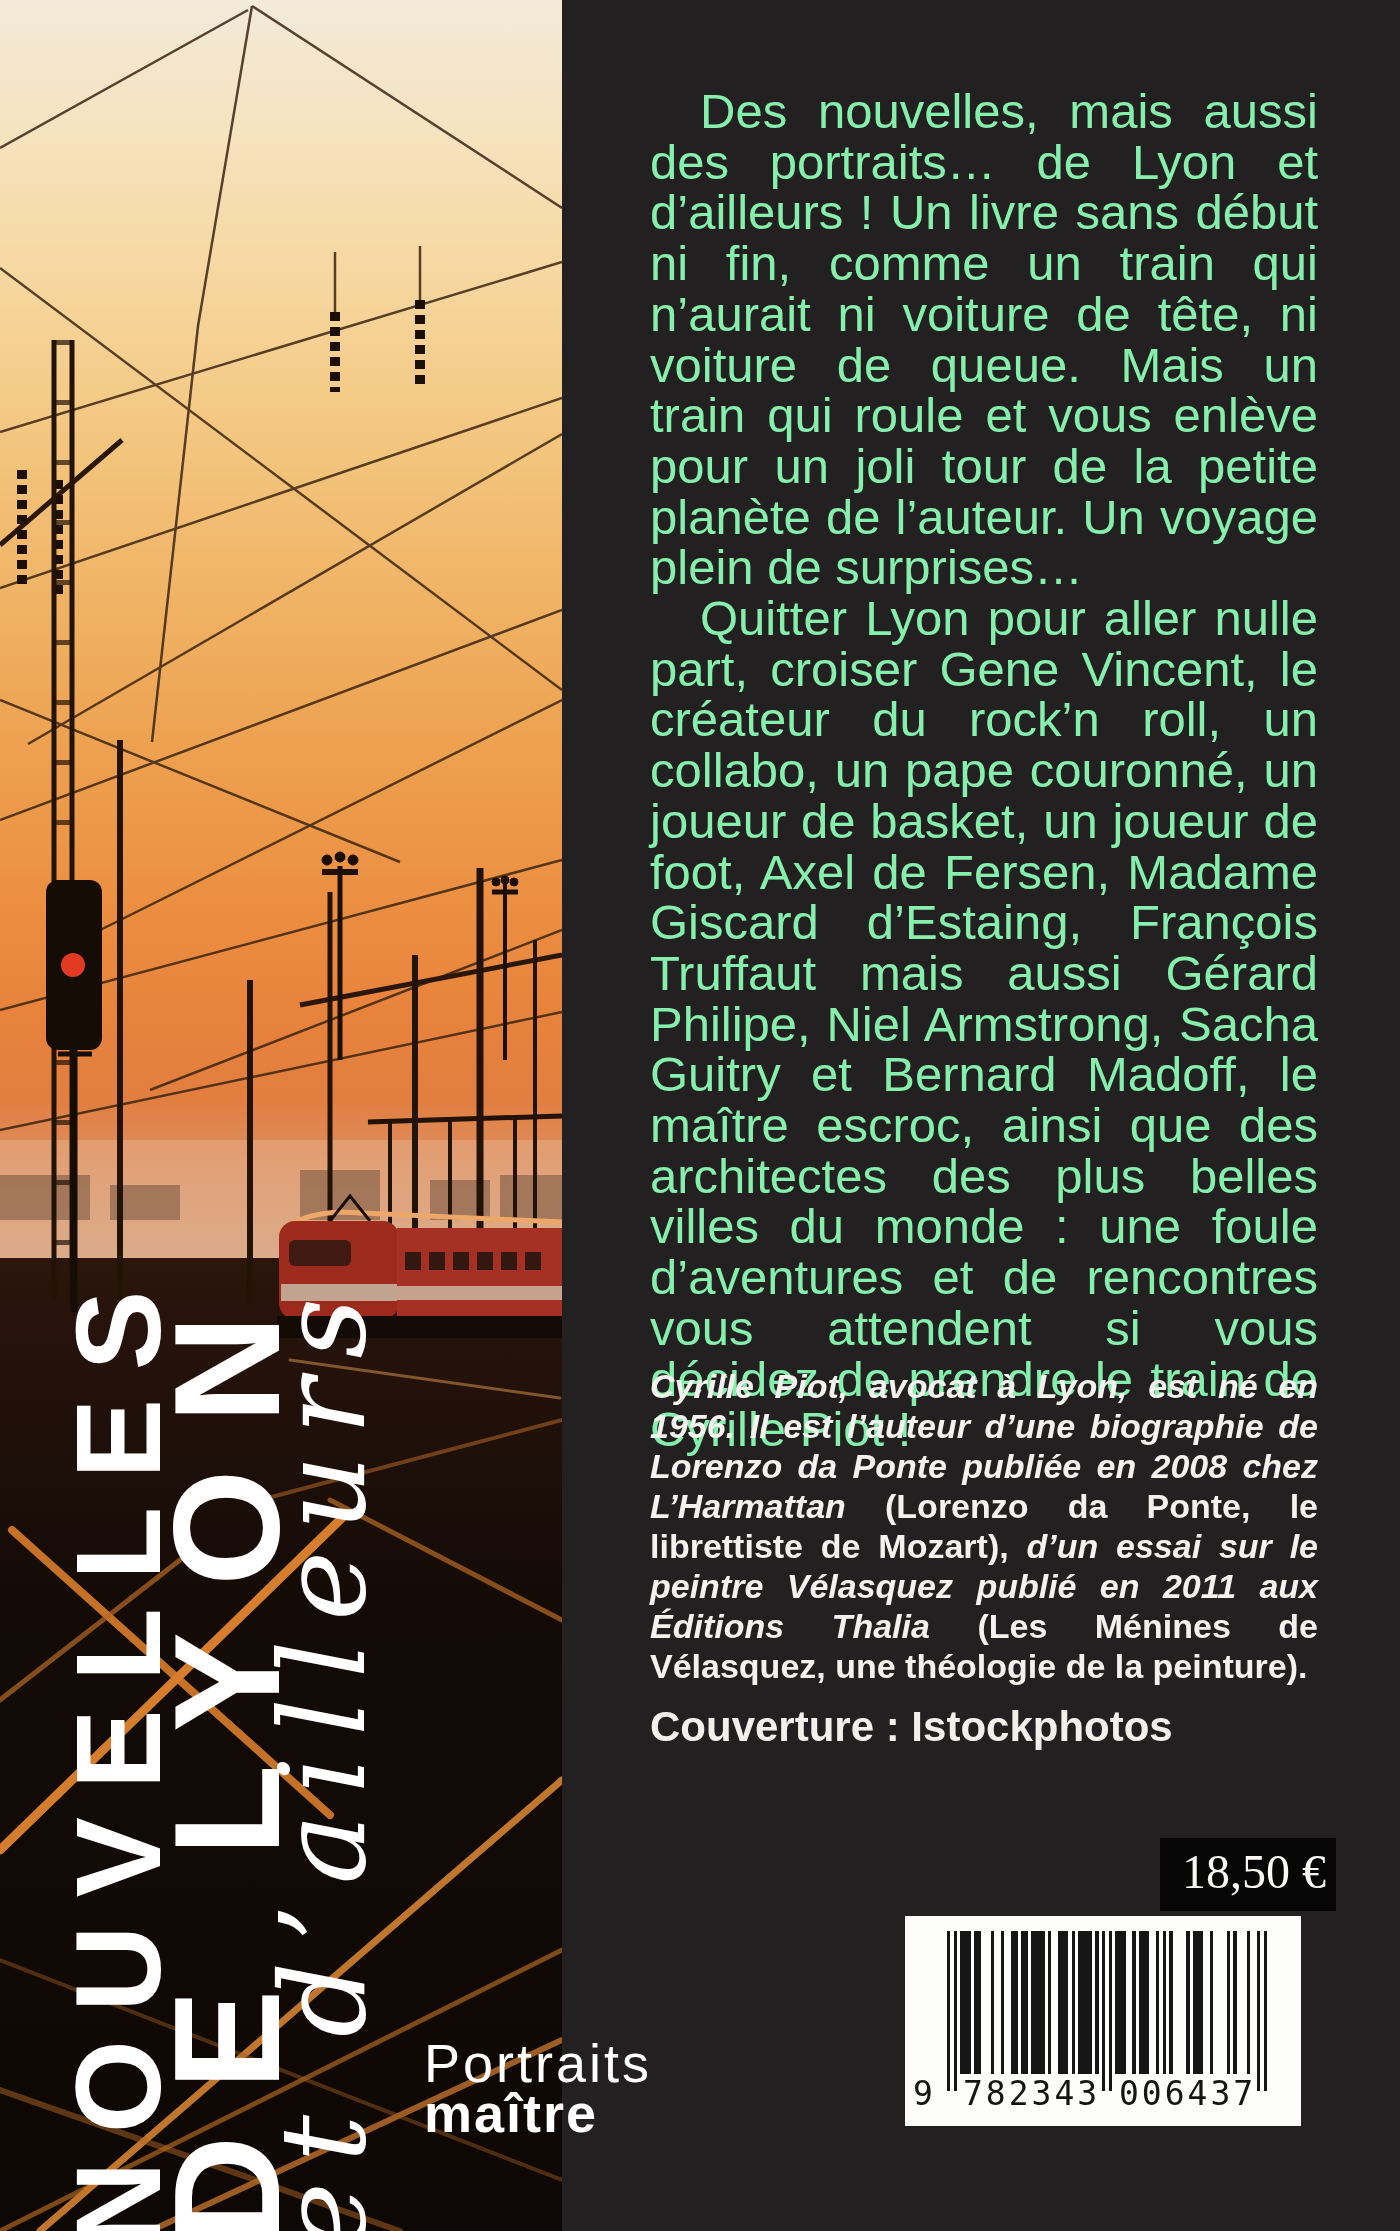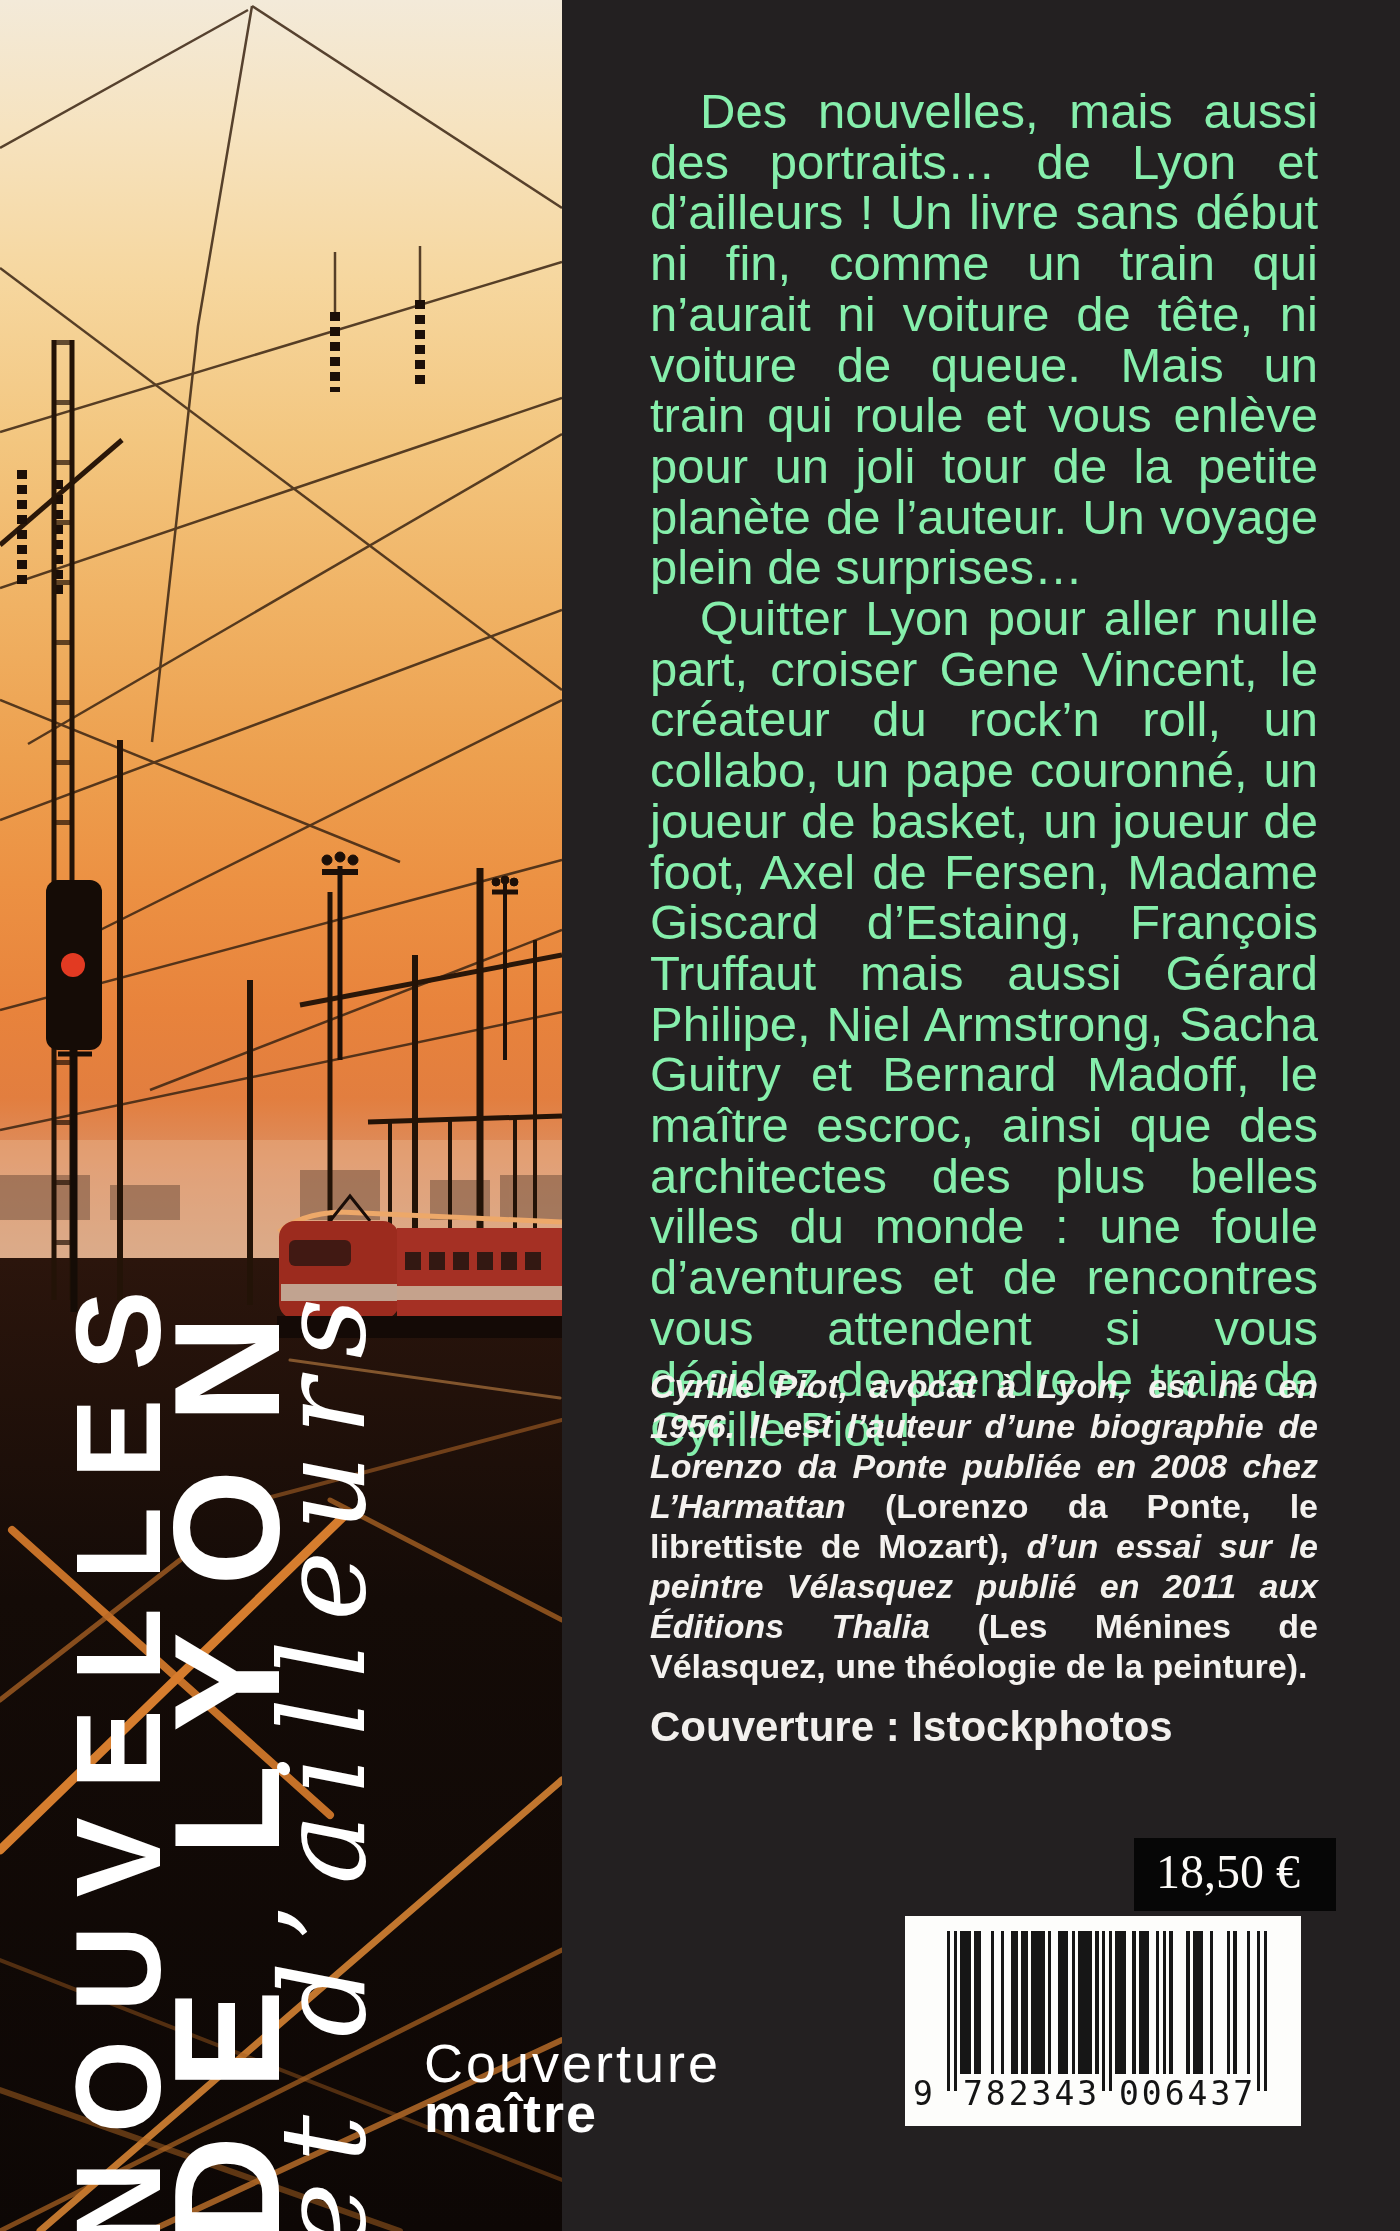--- a/index.html
+++ b/index.html
@@ -21,21 +21,21 @@
   
   .synopsis{position:absolute;left:650px;top:86px;width:668px;color:#86efac;
         font-size:49px;line-height:50.7px;text-align:justify;}
   .synopsis p{margin:0;text-indent:50px;}
   .bio{position:absolute;left:650px;top:1366px;width:668px;color:#f4f2ef;
         font-size:34px;line-height:40px;font-weight:bold;text-align:justify;}
   .bio .it{font-style:italic;}
   .credit{position:absolute;left:650px;top:1703px;color:#f2f0ed;font-size:42px;font-weight:bold;}
   .isbn{position:absolute;right:85px;top:1806px;color:#ffffff;font-size:35px;font-weight:bold;}
   .price{position:absolute;right:64px;top:1838px;background:#060606;color:#fbf9f6;
-        font-family:"Liberation Serif",serif;font-size:48px;padding:6px 36px 12px 22px;}
+        font-family:"Liberation Serif",serif;font-size:48px;padding:6px 10px 12px 22px;}
   
   .barcode-box{position:absolute;left:905px;top:1916px;width:396px;height:210px;background:#fdfdfb;}
   .barcode-bars{position:absolute;left:42px;top:15px;}
   .barcode-num{position:absolute;top:158px;color:#141414;font-family:"DejaVu Sans Mono",monospace;
         font-size:33px;letter-spacing:3px;}
   .bn-lead{left:8px;} .bn-g1{left:58px;} .bn-g2{left:214px;}
 </style>
 </head>
 <body>
 
@@ -169,21 +169,21 @@
       <line x1="330" y1="1500" x2="562" y2="1620" stroke="#d47c2b" stroke-width="5" opacity="0.6"></line>
       <line x1="290" y1="1360" x2="560" y2="1398" stroke="#e29a4f" stroke-width="3" opacity="0.5"></line>
     </g>
   </svg>
 
   <div class="vert title-main">NOUVELLES</div>
   <div class="vert title-sub">DE LYON</div>
   <div class="vert title-script">et d’ailleurs</div>
 
   <div class="collection">
-    <div class="l1">Couverture</div>
+    <div class="l1">Portraits</div>
     <div class="l2">maître</div>
   </div>
 
   <div class="synopsis">
     <p>Des nouvelles, mais aussi des portraits… de Lyon et d’ailleurs ! Un livre sans début ni fin, comme un train qui n’aurait ni voiture de tête, ni voiture de queue. Mais un train qui roule et vous enlève pour un joli tour de la petite planète de l’auteur. Un voyage plein de surprises…</p>
     <p>Quitter Lyon pour aller nulle part, croiser Gene Vincent, le créateur du rock’n roll, un collabo, un pape couronné, un joueur de basket, un joueur de foot, Axel de Fersen, Madame Giscard d’Estaing, François Truffaut mais aussi Gérard Philipe, Niel Armstrong, Sacha Guitry et Bernard Madoff, le maître escroc, ainsi que des architectes des plus belles villes du monde : une foule d’aventures et de rencontres vous attendent si vous décidez de prendre le train de Cyrille Piot !</p>
   </div>
 
   <div class="bio">
     <span class="it">Cyrille Piot, avocat à Lyon, est né en 1956. Il est l’auteur d’une biographie de Lorenzo da Ponte publiée en 2008 chez L’Harmattan </span><span>(Lorenzo da Ponte, le librettiste de Mozart),</span><span class="it"> d’un essai sur le peintre Vélasquez publié en 2011 aux Éditions Thalia </span><span>(Les Ménines de Vélasquez, une théologie de la peinture).</span>

